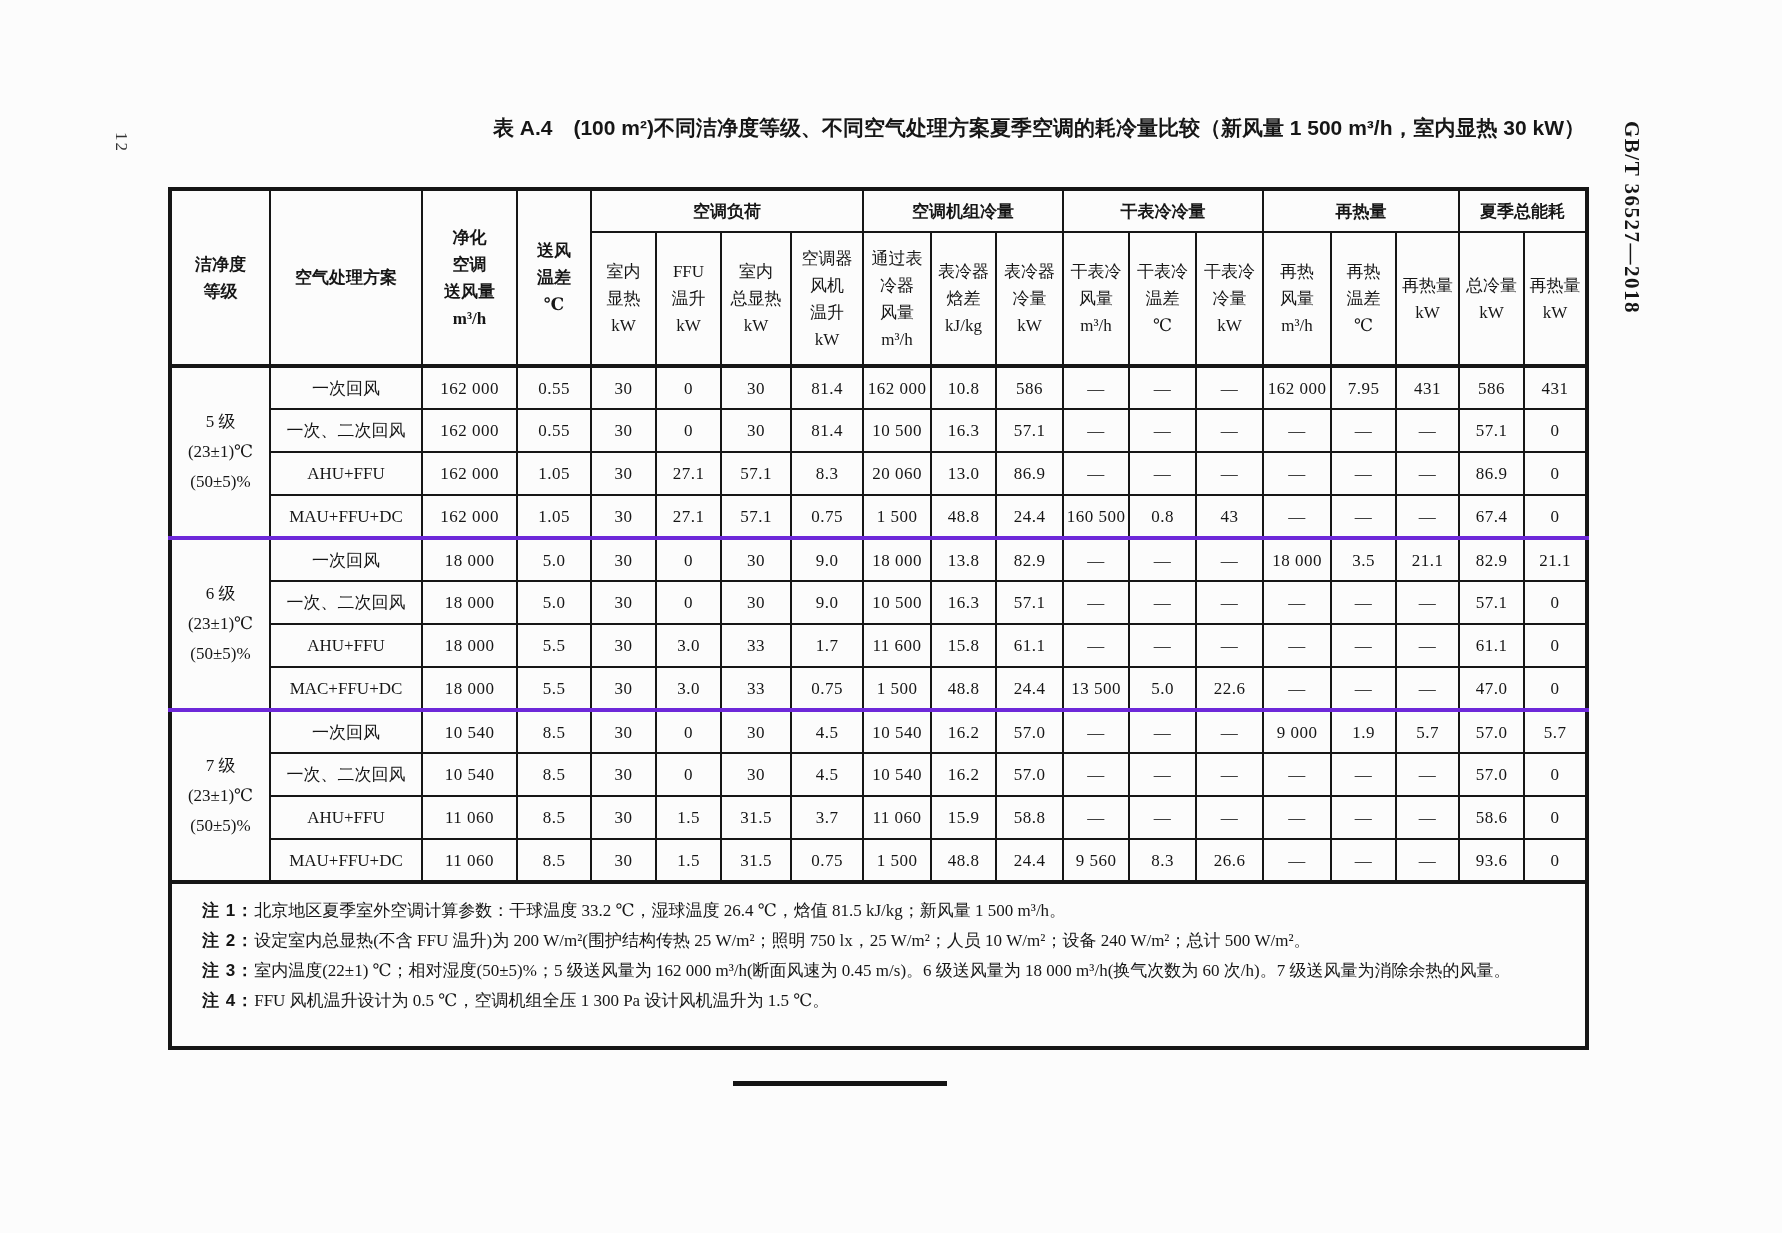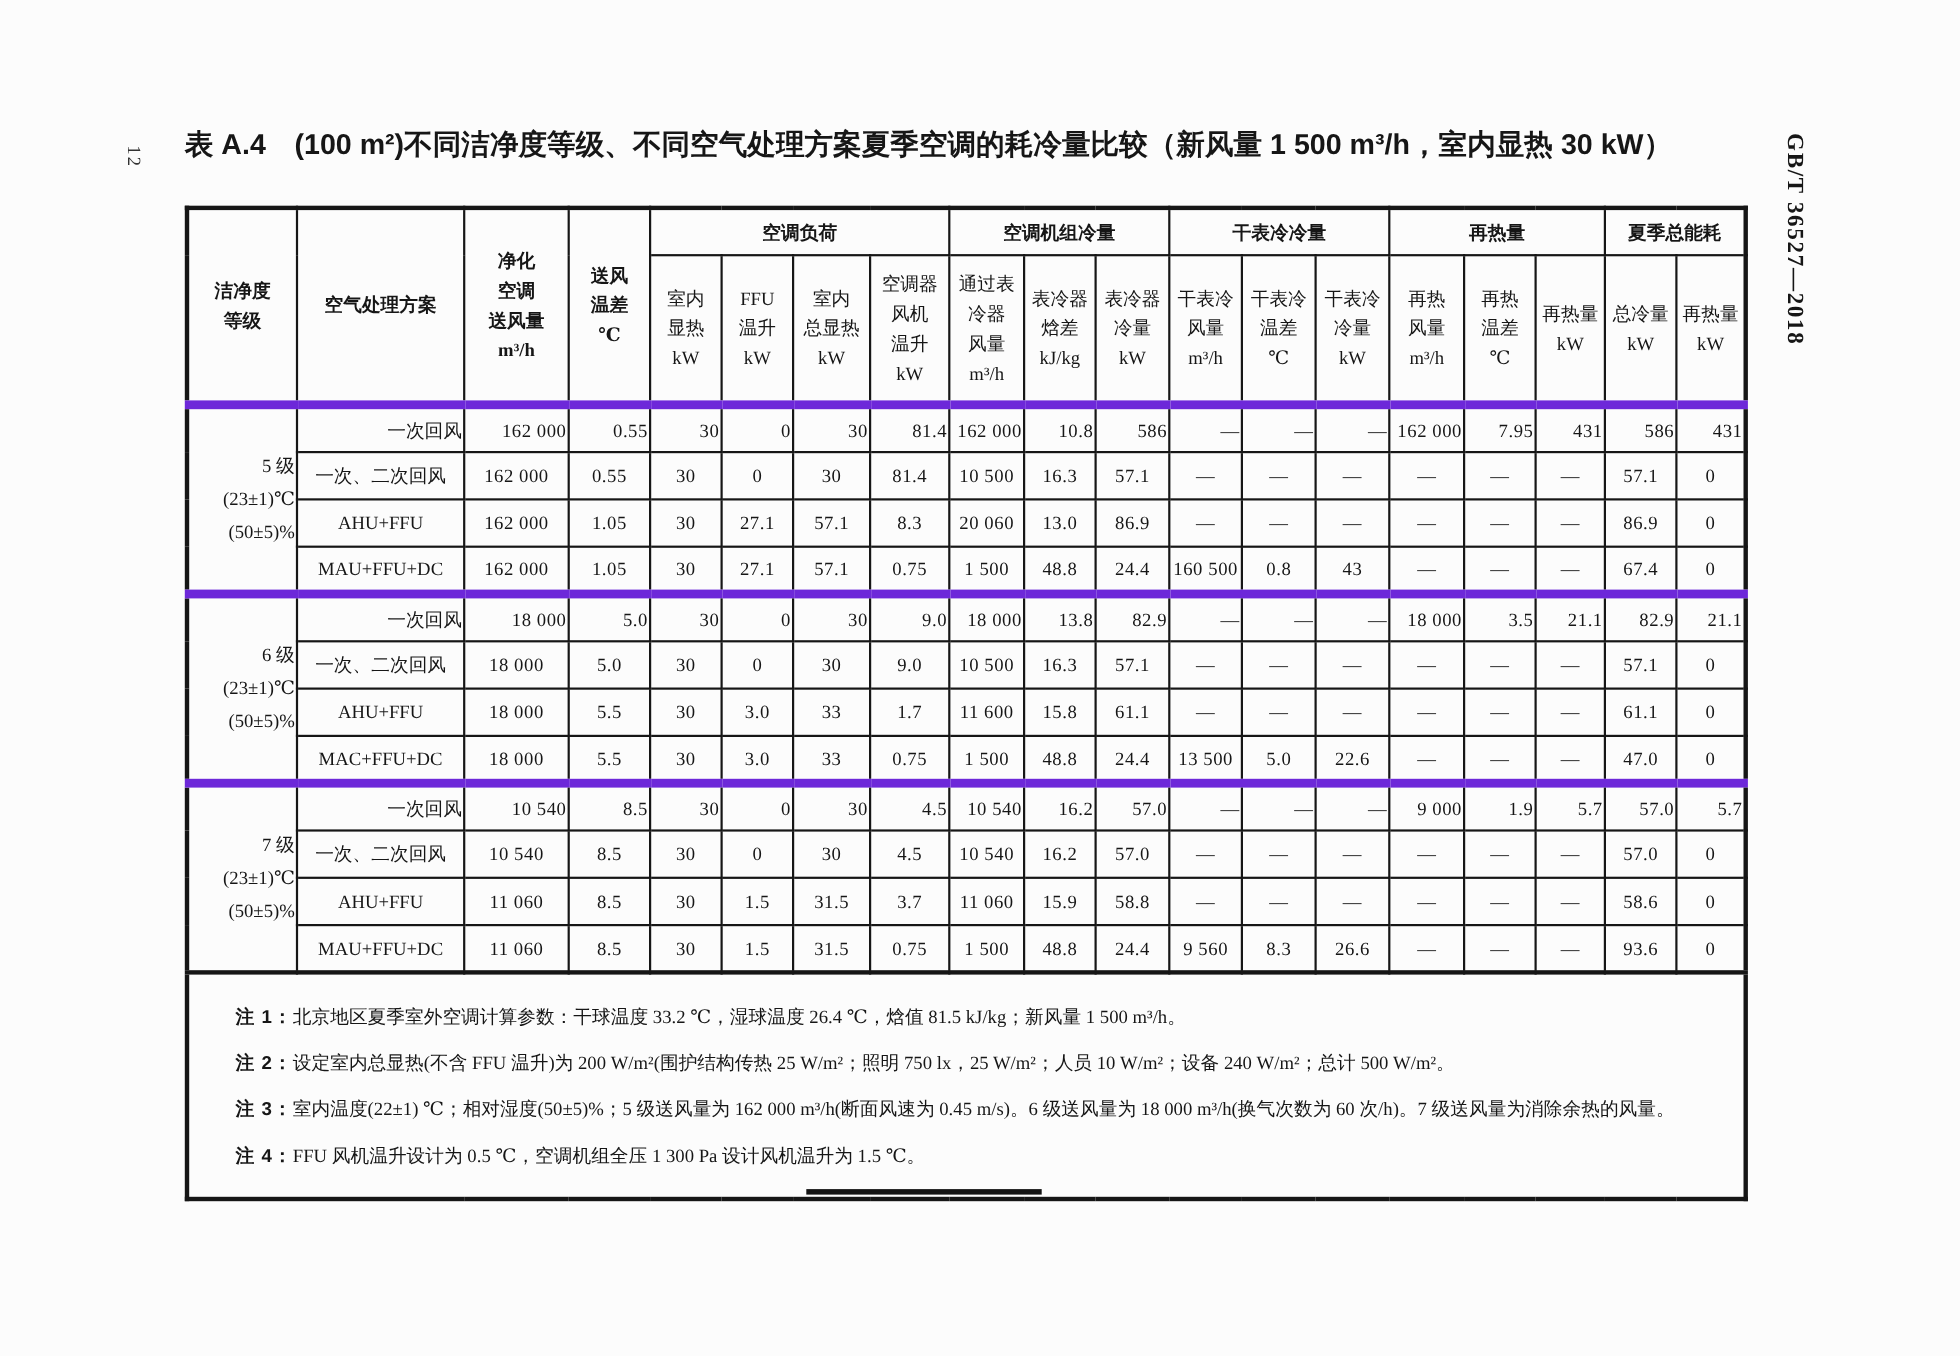--- a/index.html
+++ b/index.html
@@ -13,47 +13,47 @@
     transform:rotate(90deg);transform-origin:top left;
     font-size:17px;letter-spacing:2px;color:#333;white-space:nowrap;
   }
   .std-code{
     position:absolute;left:1644px;top:121px;
     transform:rotate(90deg);transform-origin:top left;
     font-size:21px;font-weight:bold;letter-spacing:1.5px;white-space:nowrap;
   }
   .doc-title{
     position:absolute;left:168px;top:114px;width:1417px;
-    text-align:left;font-size:26px;font-weight:bold;white-space:nowrap;
+    text-align:right;font-size:21px;font-weight:bold;white-space:nowrap;
     font-family:"Liberation Sans","DejaVu Sans",sans-serif;
   }
   .table-wrap{position:absolute;left:168px;top:187px;}
   table{
     border-collapse:collapse;table-layout:fixed;width:1417px;
     border:4px solid #161616;
   }
   th,td{
     border:2px solid #161616;text-align:center;vertical-align:middle;
     font-weight:normal;padding:0 1px;font-size:17px;line-height:27px;
     overflow:hidden;white-space:nowrap;
   }
   tr.thead-group th{height:40px;font-weight:bold;}
   tr.thead-sub th{height:131px;border-bottom:4px solid #161616;}
   th.stub{border-bottom:4px solid #161616;}
   tbody tr{height:43px;}
-  tr.gstart > th, tr.gstart > td{border-top:8px solid #6d28d9;text-align:right;}
+  tr.gstart > th, tr.gstart > td{border-top:4px solid #6d28d9;}
   td.num{letter-spacing:0.5px;}
   th.klass{line-height:30px;}
   td.notes-cell{
     border-top:4px solid #161616;text-align:left;vertical-align:top;
     padding:12px 18px 10px 30px;white-space:normal;height:140px;
   }
   .note{
     font-size:17px;line-height:30px;
-    padding-left:56px;text-indent:-56px;margin:12px;
+    padding-left:56px;text-indent:-56px;margin:0;
   }
   .note b{
     font-family:"Liberation Sans","DejaVu Sans",sans-serif;
     font-weight:bold;letter-spacing:1px;
   }
   .footer-rule{
     position:absolute;left:733px;top:1081px;width:214px;height:5px;
     background:#141414;
   }
 </style>

